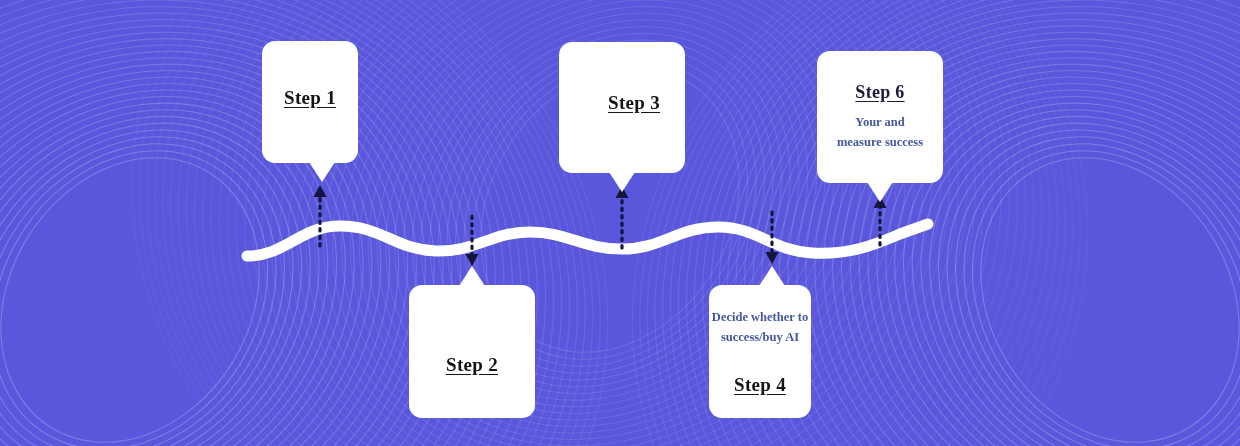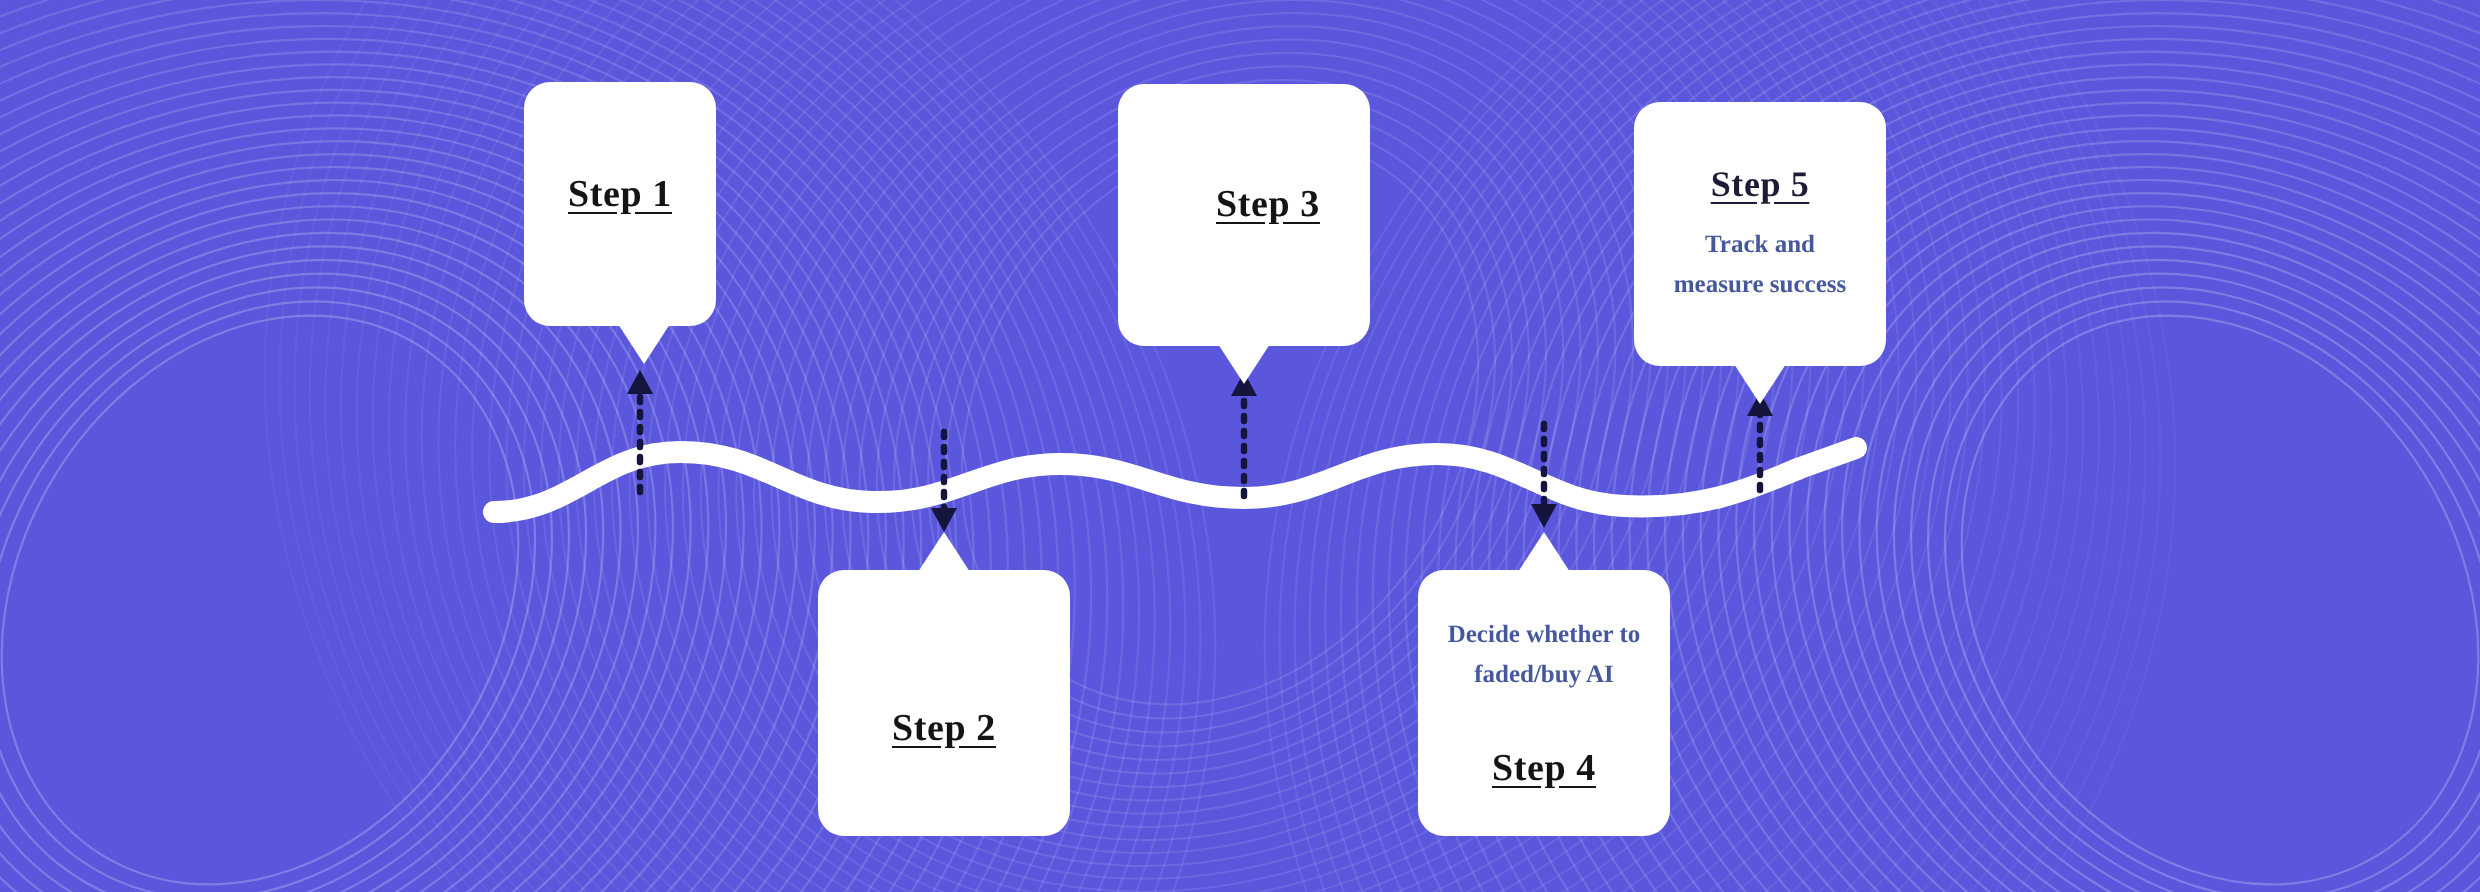--- a/index.html
+++ b/index.html
@@ -278,32 +278,32 @@
         <div class="tail down" style="left: 47px;"></div>
       </div>
       <div class="card bottom" style="left: 409px; top: 285px; width: 126px; height: 133px;">
         <div class="card-title" style="font-size: 19px;">Step 2</div>
         <div class="tail up" style="left: 50px;"></div>
       </div>
       <div class="card top" style="left: 559px; top: 42px; width: 126px; height: 131px; padding-left: 24px;">
         <div class="card-title" style="font-size: 19px;">Step 3</div>
         <div class="tail down" style="left: 50px;"></div>
       </div>
-      <div class="card bottom" style="left: 709px; top: 285px; width: 126px; height: 133px;">
+      <div class="card bottom" style="left: 709px; top: 285px; width: 102px; height: 133px;">
         <div class="card-body" style="font-size: 12.5px;">
           <div>Decide whether to</div>
-          <div>faded/buy AI</div>
+          <div>success/buy AI</div>
         </div>
         <div class="card-title" style="font-size: 19px;">Step 4</div>
         <div class="tail up" style="left: 50px;"></div>
       </div>
       <div class="card top" style="left: 817px; top: 51px; width: 126px; height: 132px;">
-        <div class="card-title tinted" style="font-size: 18px;">Step 5</div>
+        <div class="card-title tinted" style="font-size: 18px;">Step 6</div>
         <div class="card-body" style="font-size: 12.5px;">
-          <div>Track and</div>
+          <div>Your and</div>
           <div>measure success</div>
         </div>
         <div class="tail down" style="left: 50px;"></div>
       </div>
     </div>
 
 
 </div>
 
 </body></html>

